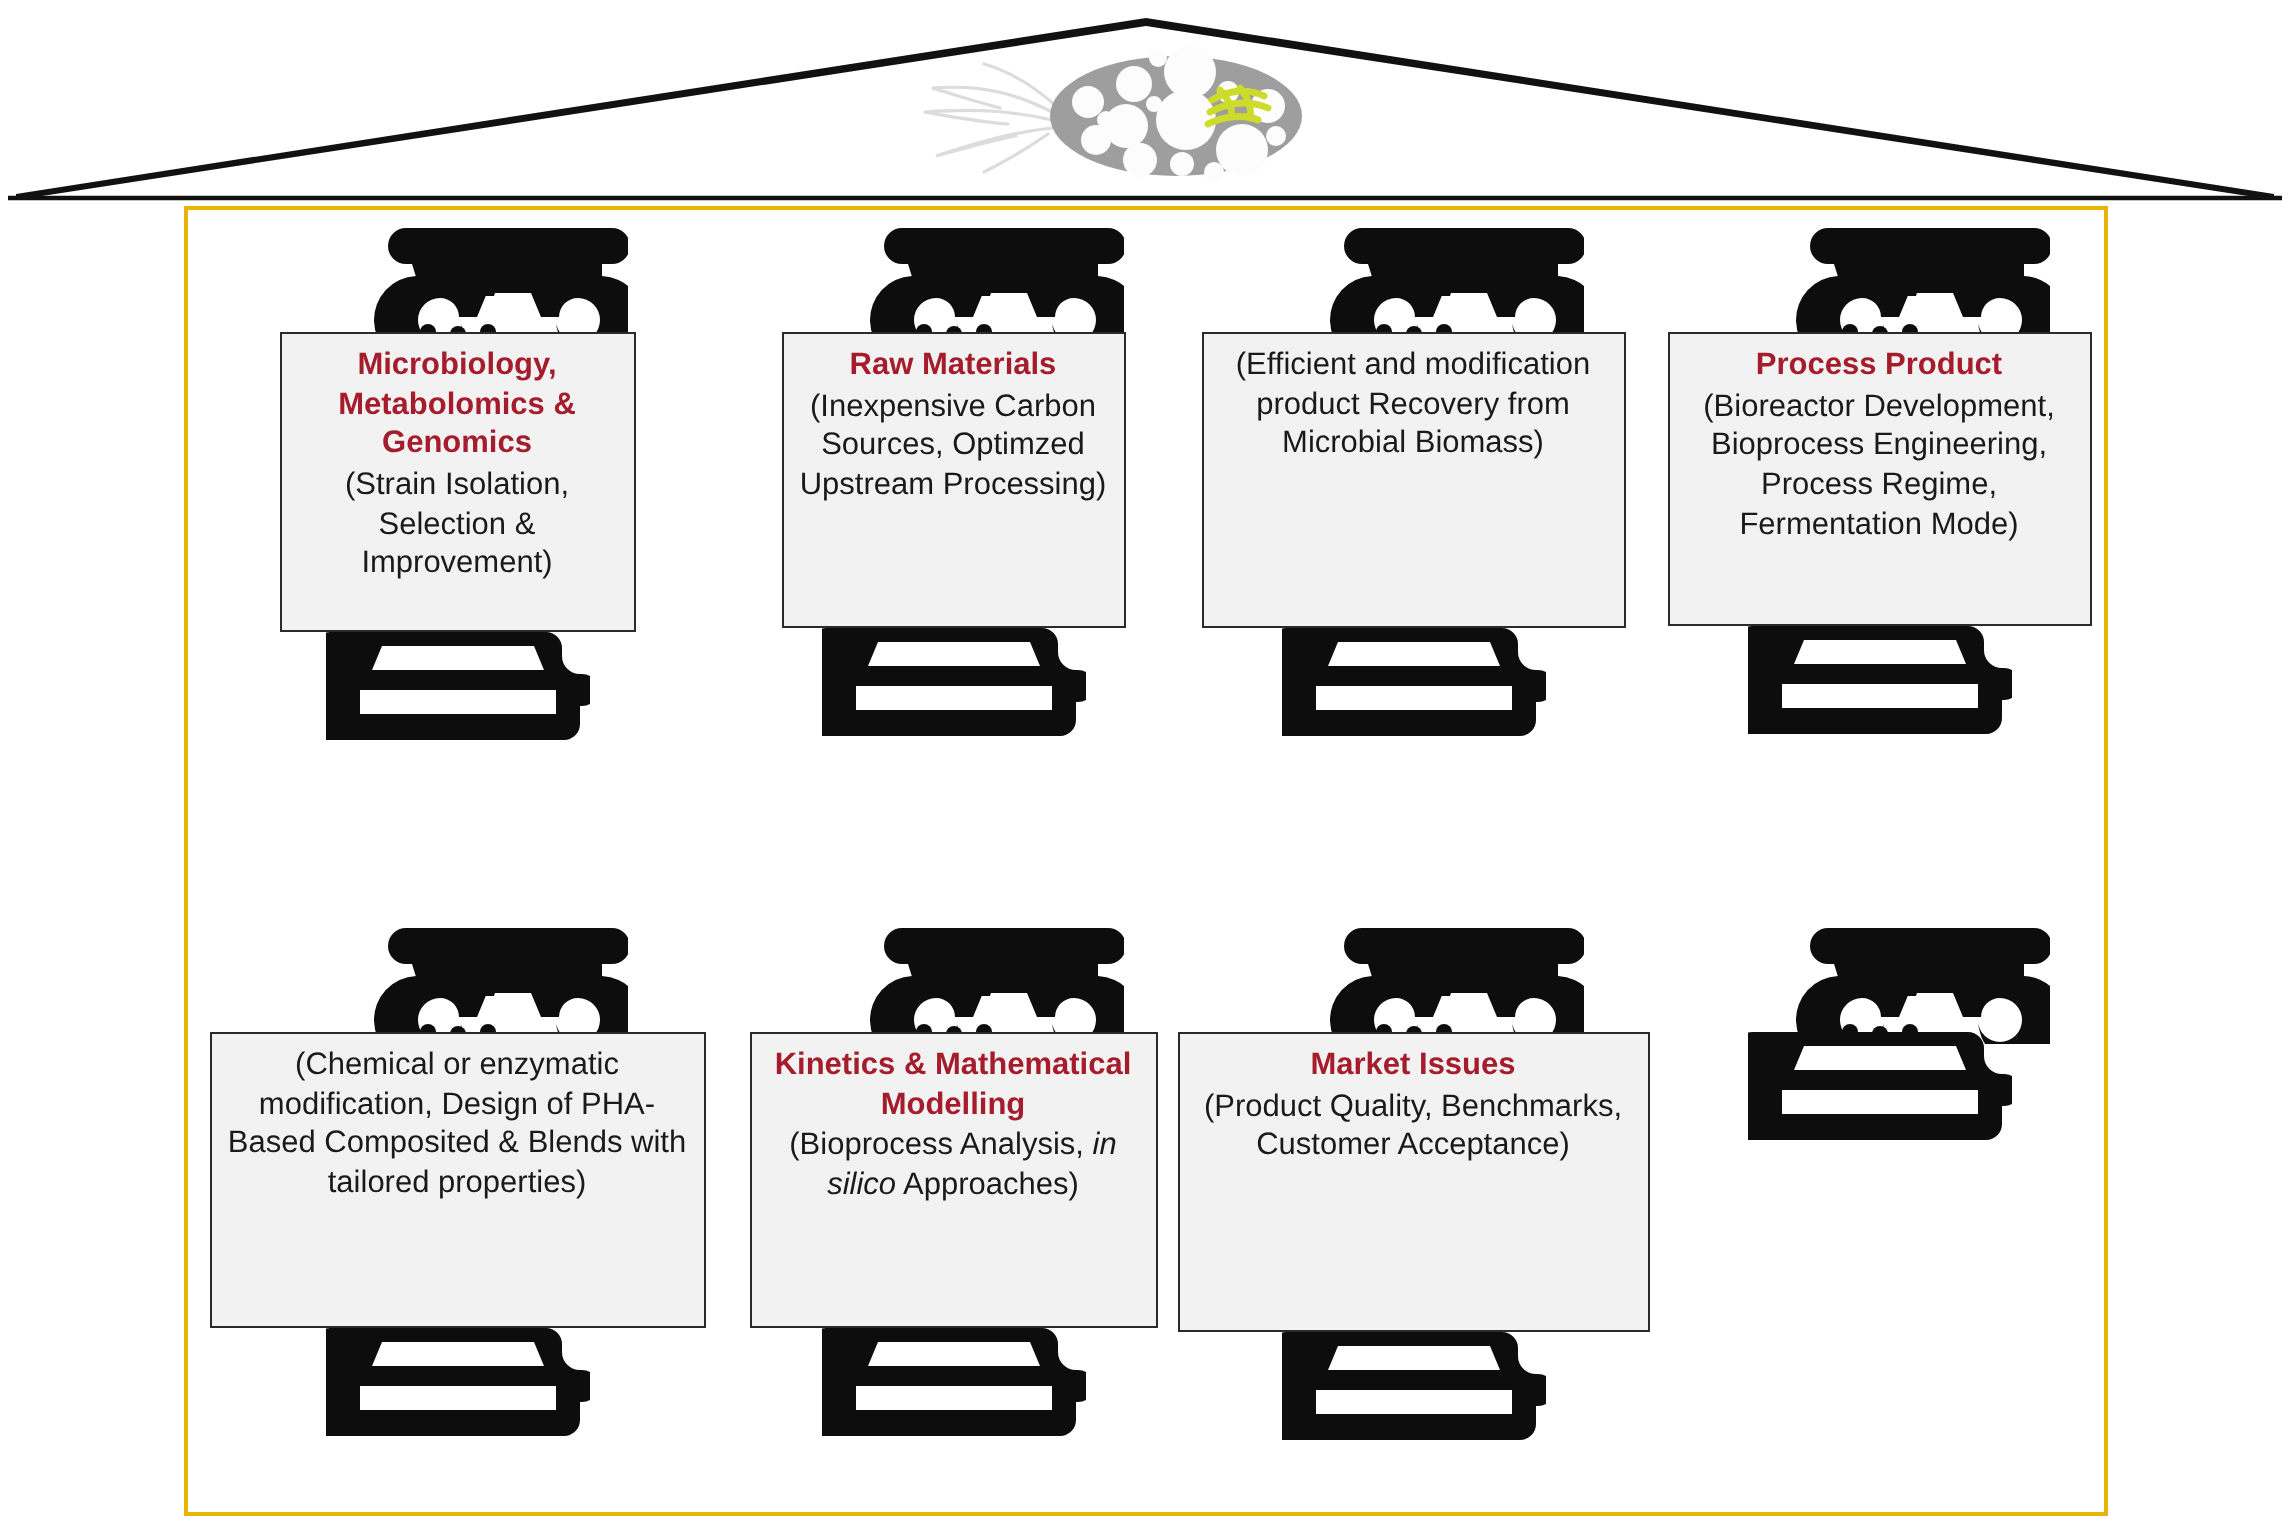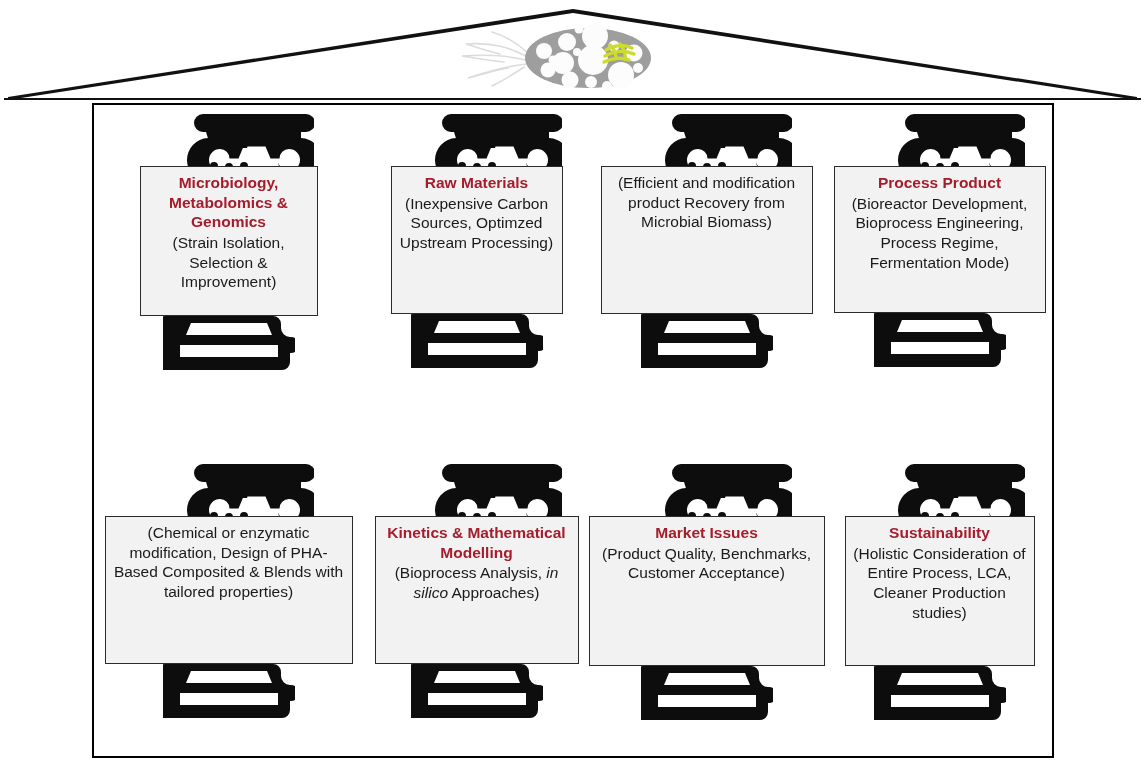--- a/index.html
+++ b/index.html
@@ -37,21 +37,21 @@
     height: 72px;
   }
 
   
   #frame {
     position: absolute;
     left: 92px;
     top: 103px;
     width: 962px;
     height: 655px;
-    border: 2px solid #000000;
+    border: 2px solid #eab308;
     box-sizing: border-box;
     background: #ffffff;
   }
 
   .row {
     position: absolute;
     left: 0;
     width: 962px;
     display: flex;
     justify-content: space-around;
@@ -341,24 +341,20 @@
       <div class="pillar w4">
         <div class="cap-wrap">
           <svg class="capital" viewBox="0 0 170 62">
             <path fill="#0d0d0d" d="M8 4 h154 a9 9 0 0 1 0 18 h-5 v6 a22 22 0 1 1 -23 22 a11 11 0 1 0 11 -11 a9.5 9.5 0 0 0 -9.5 9.5 h-9 l-5 -12 h-22 l-5 12 h-9 a9.5 9.5 0 0 0 -9.5 -9.5 a11 11 0 1 0 11 11 a22 22 0 1 1 -23 -22 v-6 h-5 a9 9 0 0 1 0 -18 z"></path>
             <path fill="#0d0d0d" d="M62 22 h46 l-5 16 h-36 z"></path>
             <circle cx="70" cy="56" r="4" fill="#0d0d0d"></circle>
             <circle cx="85" cy="57" r="4" fill="#0d0d0d"></circle>
             <circle cx="100" cy="56" r="4" fill="#0d0d0d"></circle>
           </svg>
         </div>
-        <div class="panel p-sust">
-          <span class="title">Sustainability</span>
-          <span class="sub">(Holistic Consideration of Entire Process, LCA, Cleaner Production studies)</span>
-        </div>
         <div class="base-wrap">
           <svg class="basefoot" viewBox="0 0 132 56">
             <path fill="#0d0d0d" d="M22 2 h88 a8 8 0 0 1 8 8 v4 a9 9 0 0 0 9 9 h1 a8 8 0 0 1 0 16 h-1 v9 a8 8 0 0 1 -8 8 h-126 a8 8 0 0 1 -8 -8 v-9 h-1 a8 8 0 0 1 0 -16 h1 a9 9 0 0 0 9 -9 v-4 a8 8 0 0 1 8 -8 z"></path>
             <path fill="#ffffff" d="M28 9 h76 l5 12 h-86 z"></path>
             <rect x="17" y="31" width="98" height="12" fill="#ffffff"></rect>
           </svg>
         </div>
       </div>
 
     </div>

